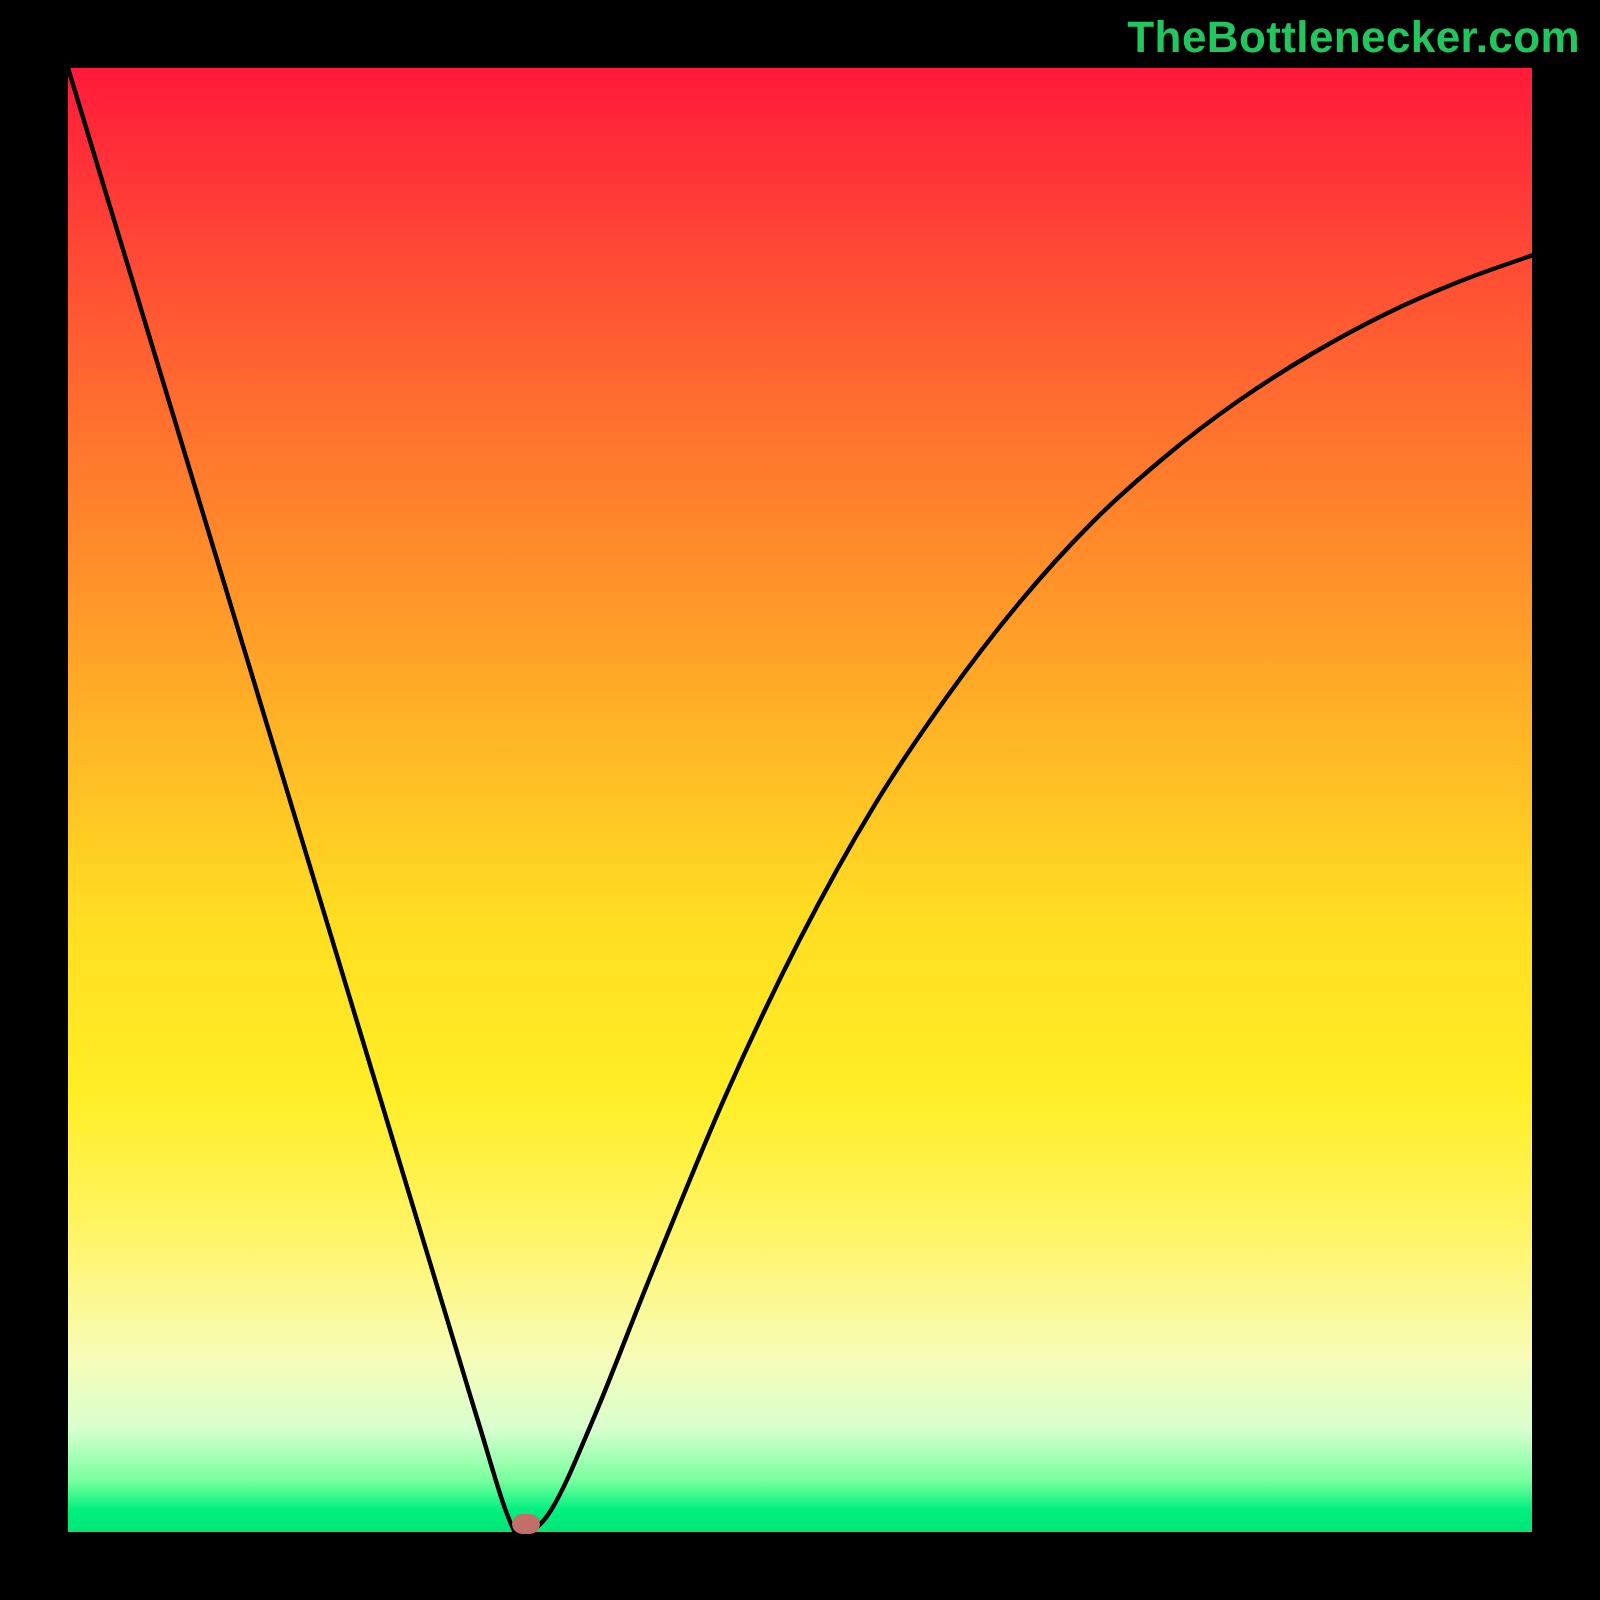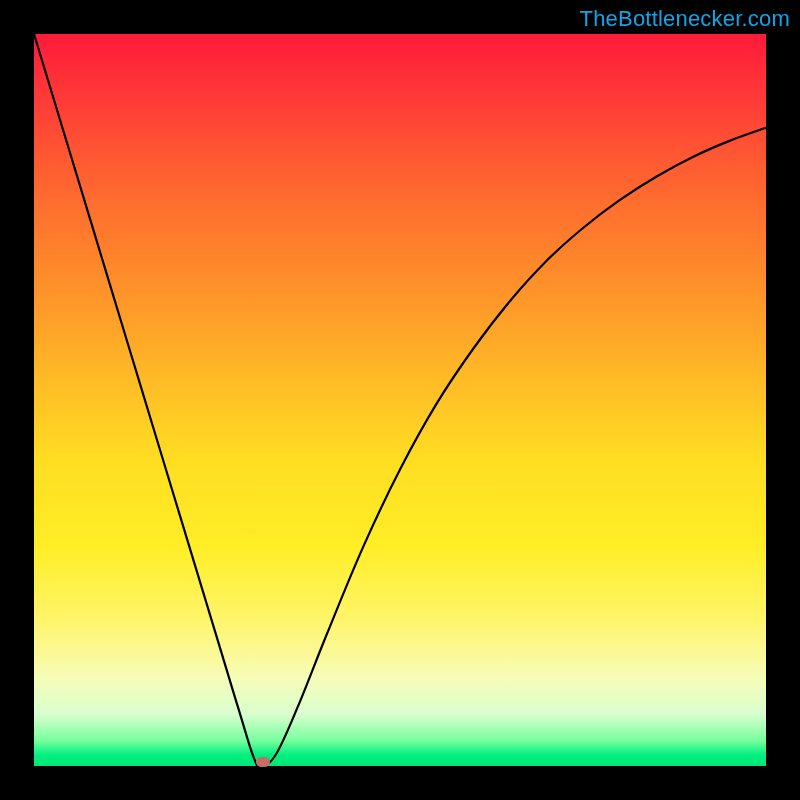--- a/index.html
+++ b/index.html
@@ -38,23 +38,23 @@
       #d7ffce 93%,
       #77ff9e 96.5%,
       #00f07f 98.5%,
       #00e676 100%
     );
   }
   .watermark {
     position: absolute;
     top: 6px;
     right: 10px;
-    color: #0ea5e9;
+    color: #22c55e;
     font-size: 22px;
-    font-weight: 400;
+    font-weight: 700;
     letter-spacing: 0.2px;
     user-select: none;
   }
   svg.curve {
     position: absolute;
     left: 0;
     top: 0;
     width: 732px;
     height: 732px;
     overflow: visible;

